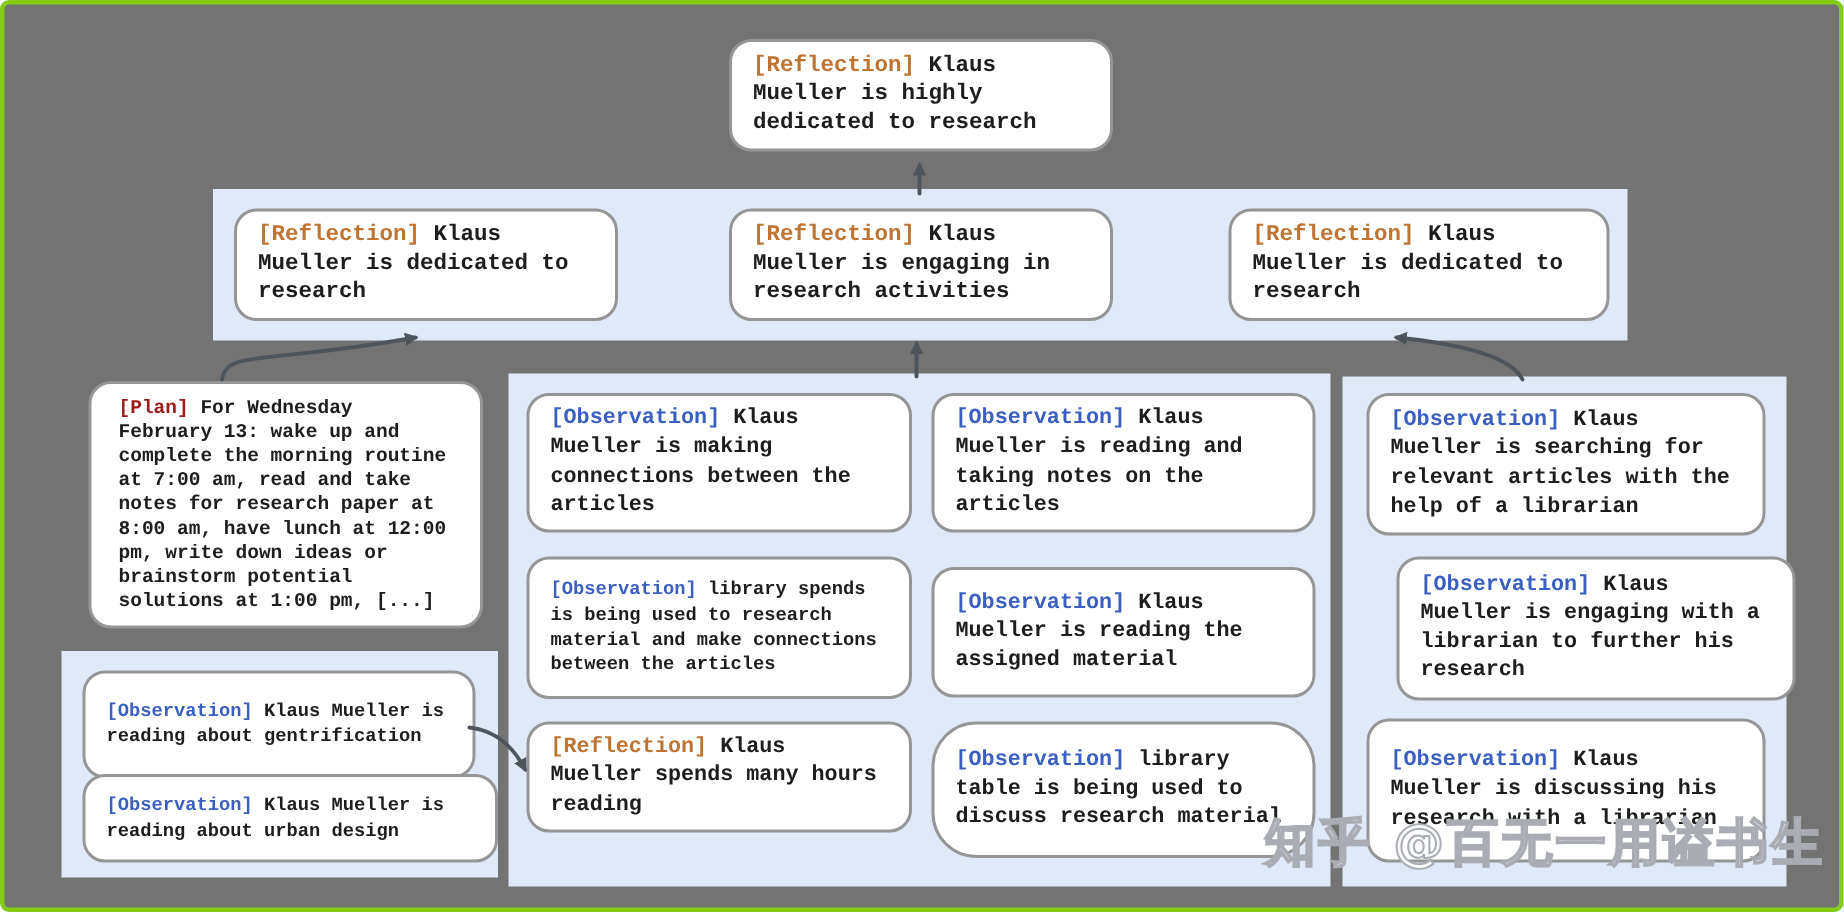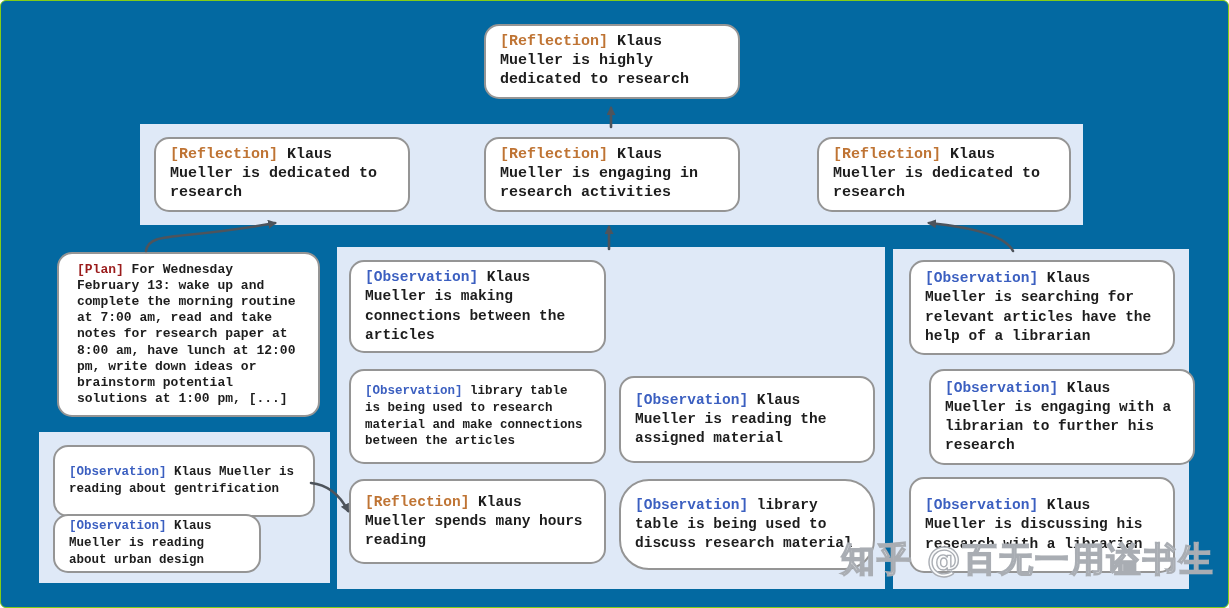--- a/index.html
+++ b/index.html
@@ -1,18 +1,18 @@
 <!DOCTYPE html>
 <html><head>
 <meta charset="utf-8">
 <style>
   html,body { margin:0; padding:0; background:#ffffff; }
   .canvas {
     position:relative; width:1229px; height:608px; box-sizing:border-box;
-    background:#0369a1; border:1px solid #84cc16; border-radius:6px; overflow:hidden;
+    background:#737373; border:3px solid #84cc16; border-radius:6px; overflow:hidden;
     font-family:"Liberation Mono","DejaVu Sans Mono",monospace;
   }
   .panel {
     position:absolute; background:#dfe9f7; z-index:1;
   }
   .node {
     position:absolute; z-index:3; box-sizing:border-box;
     background:#ffffff; border:2px solid #959595; border-radius:15px;
     padding:6px 14px; font-weight:bold; color:#1d1d1d;
     display:flex; flex-direction:column; justify-content:center;
@@ -61,43 +61,46 @@
     <div class="txt"><span class="tag tag-reflection">[Reflection]</span><span>Klaus Mueller is dedicated to research</span></div>
   </div>
 
   <div class="node size-sm" style="left:56px; top:251px; width:263px; height:165px; padding:10px 18px;">
     <div class="txt"><span class="tag tag-plan">[Plan]</span><span>For Wednesday February 13: wake up and complete the morning routine at 7:00 am, read and take notes for research paper at 8:00 am, have lunch at 12:00 pm, write down ideas or brainstorm potential solutions at 1:00 pm, [...]</span></div>
   </div>
 
   <div class="node size-xs" style="left:52px; top:444px; width:262px; height:72px;">
     <div class="txt"><span class="tag tag-observation">[Observation]</span><span>Klaus Mueller is reading about gentrification</span></div>
   </div>
-  <div class="node size-xs" style="left:52px; top:513px; width:208px; height:59px;">
+  <div class="node size-xs" style="left:52px; top:513px; width:277px; height:59px;">
     <div class="txt"><span class="tag tag-observation">[Observation]</span><span>Klaus Mueller is reading about urban design</span></div>
   </div>
 
   <div class="node size-md" style="left:348px; top:259px; width:257px; height:93px;">
     <div class="txt"><span class="tag tag-observation">[Observation]</span><span>Klaus Mueller is making connections between the articles</span></div>
   </div>
   <div class="node size-xs" style="left:348px; top:368px; width:257px; height:95px;">
-    <div class="txt"><span class="tag tag-observation">[Observation]</span><span>library table is being used to research material and make connections between the articles</span></div>
+    <div class="txt"><span class="tag tag-observation">[Observation]</span><span>library spends is being used to research material and make connections between the articles</span></div>
   </div>
-  <div class="node size-md" style="left:348px; top:478px; width:257px; height:85px;">
+  <div class="node size-md" style="left:348px; top:478px; width:257px; height:74px;">
     <div class="txt"><span class="tag tag-reflection">[Reflection]</span><span>Klaus Mueller spends many hours reading</span></div>
   </div>
 
+  <div class="node size-md" style="left:618px; top:259px; width:256px; height:93px;">
+    <div class="txt"><span class="tag tag-observation">[Observation]</span><span>Klaus Mueller is reading and taking notes on the articles</span></div>
+  </div>
   <div class="node size-md" style="left:618px; top:375px; width:256px; height:87px;">
     <div class="txt"><span class="tag tag-observation">[Observation]</span><span>Klaus Mueller is reading the assigned material</span></div>
   </div>
   <div class="node size-md" style="left:618px; top:478px; width:256px; height:91px;border-radius:30px;">
     <div class="txt"><span class="tag tag-observation">[Observation]</span><span>library table is being used to discuss research material</span></div>
   </div>
 
   <div class="node size-md" style="left:908px; top:259px; width:266px; height:95px;">
-    <div class="txt"><span class="tag tag-observation">[Observation]</span><span>Klaus Mueller is searching for relevant articles have the help of a librarian</span></div>
+    <div class="txt"><span class="tag tag-observation">[Observation]</span><span>Klaus Mueller is searching for relevant articles with the help of a librarian</span></div>
   </div>
   <div class="node size-md" style="left:908px; top:368px; width:266px; height:96px;margin-left:20px;">
     <div class="txt"><span class="tag tag-observation">[Observation]</span><span>Klaus Mueller is engaging with a librarian to further his research</span></div>
   </div>
   <div class="node size-md" style="left:908px; top:476px; width:266px; height:96px;">
     <div class="txt"><span class="tag tag-observation">[Observation]</span><span>Klaus Mueller is discussing his research with a librarian</span></div>
   </div>
 
   <svg class="arrows" width="1229" height="608" viewBox="0 0 1229 608">
     <defs>

